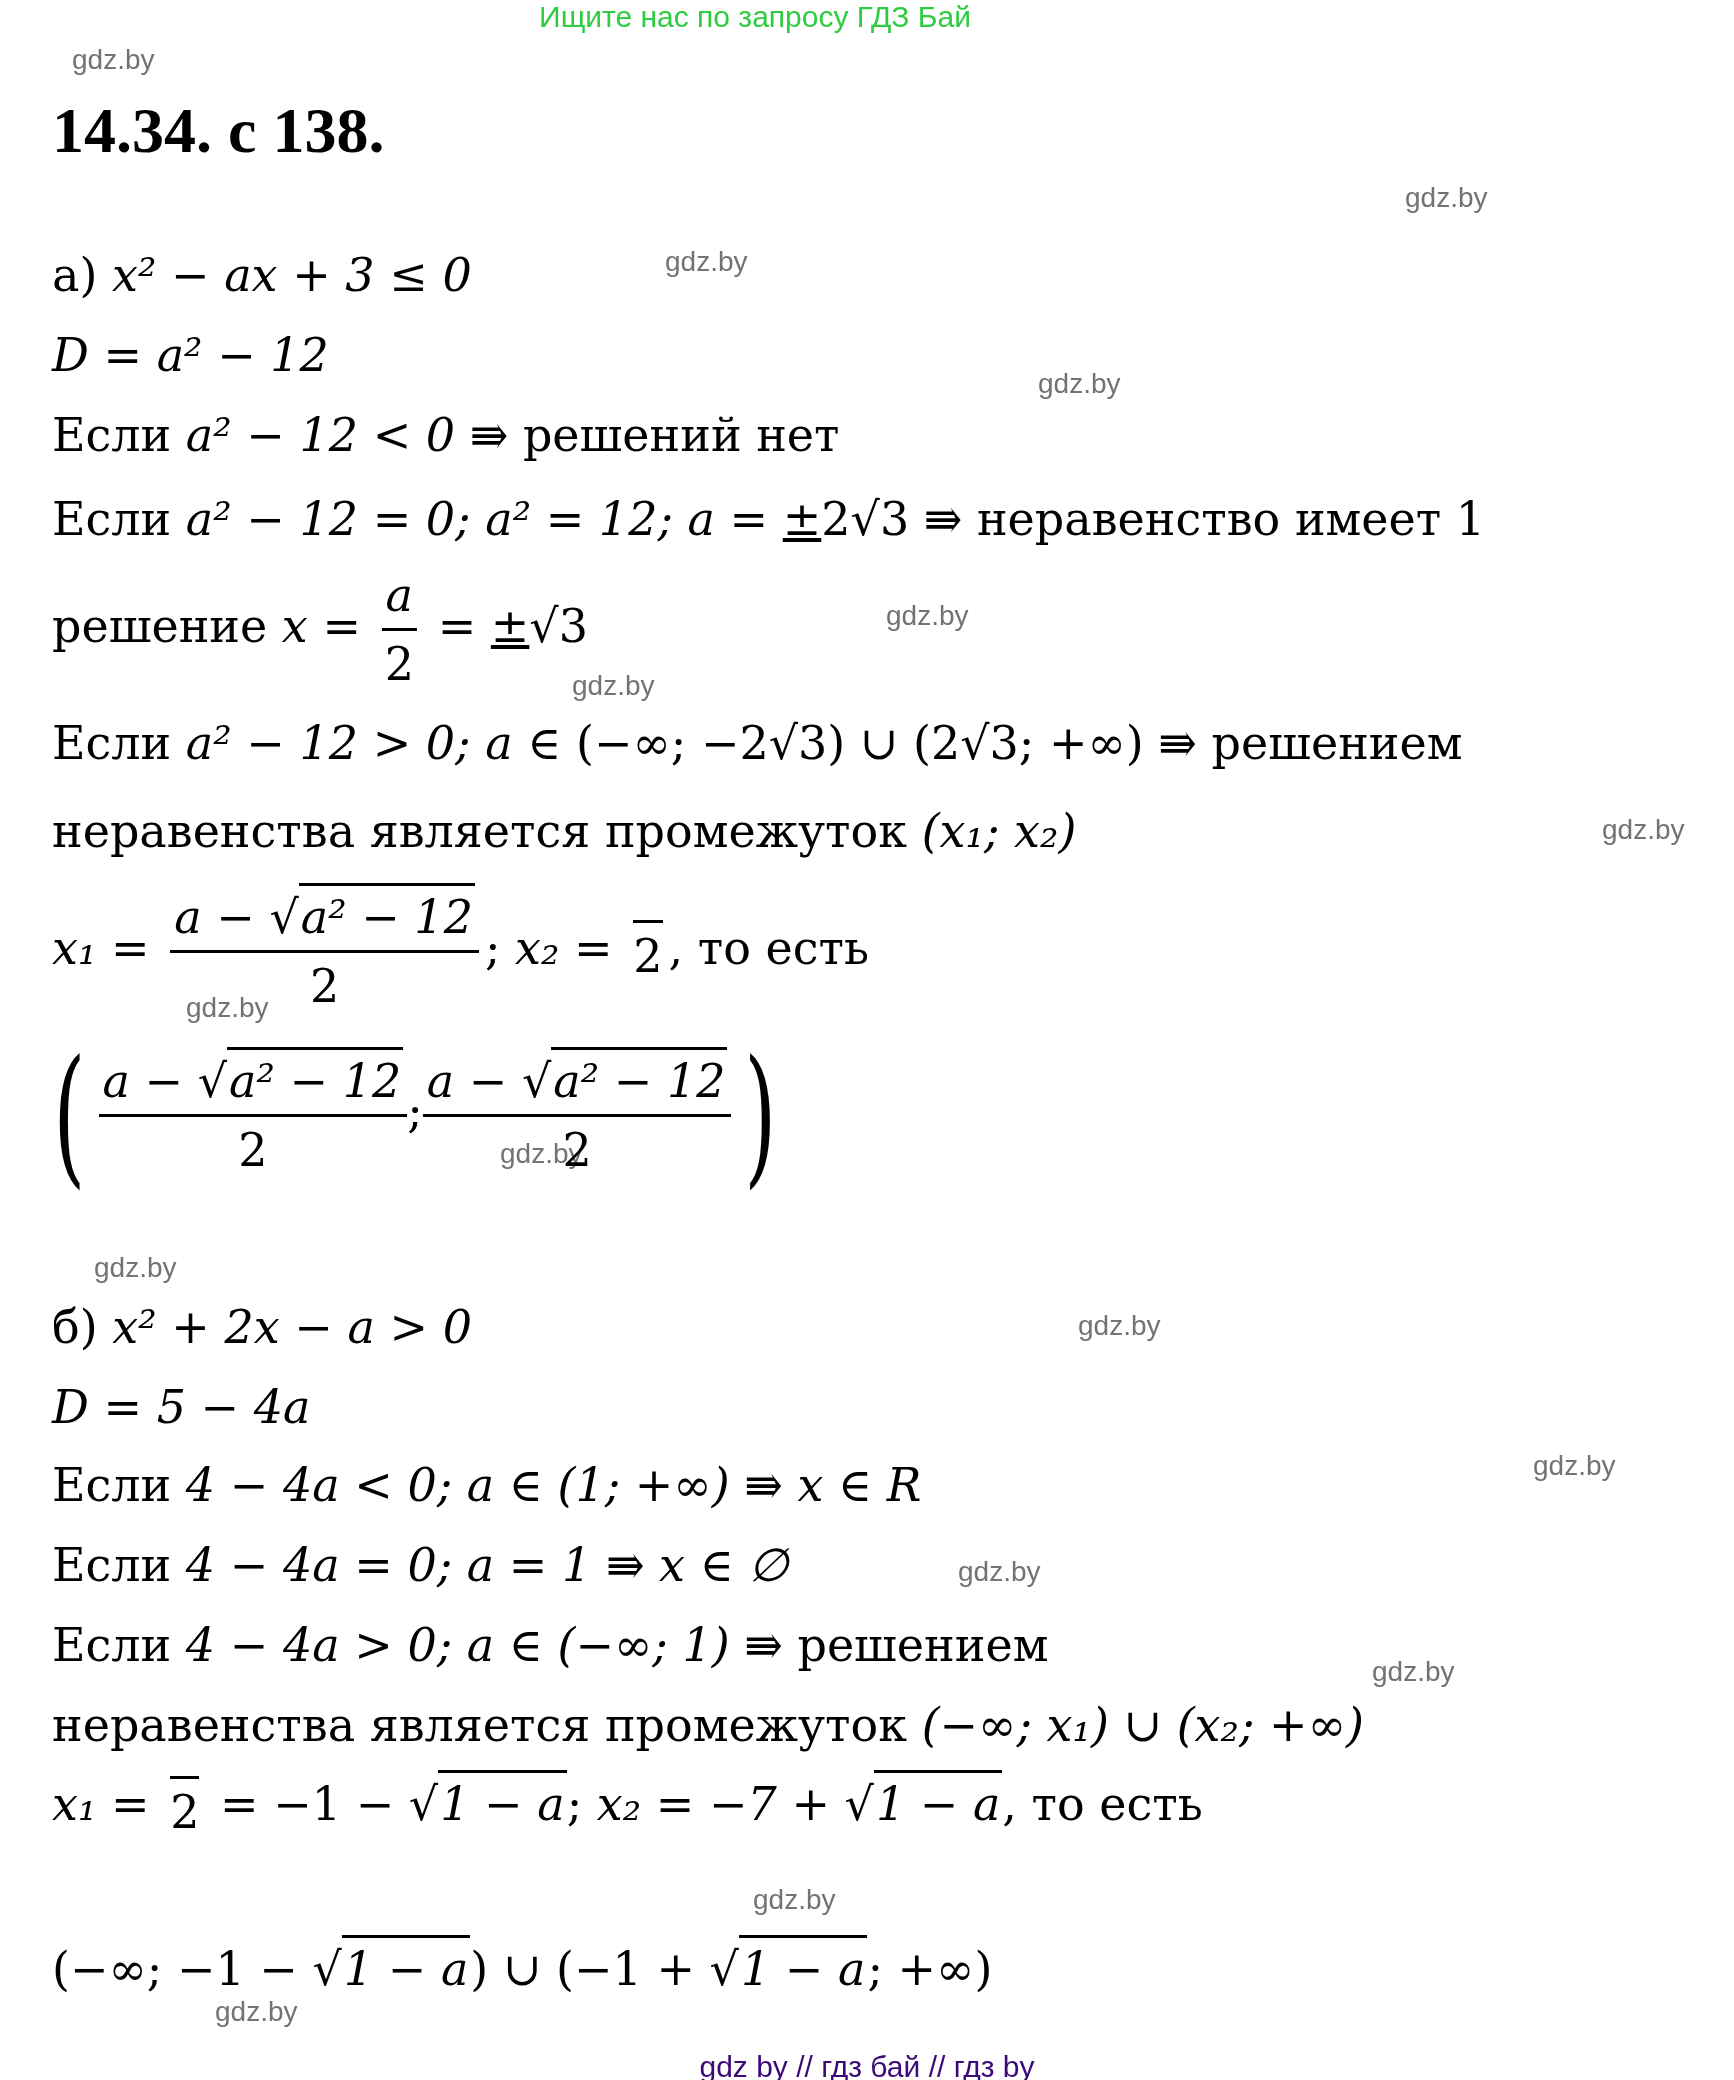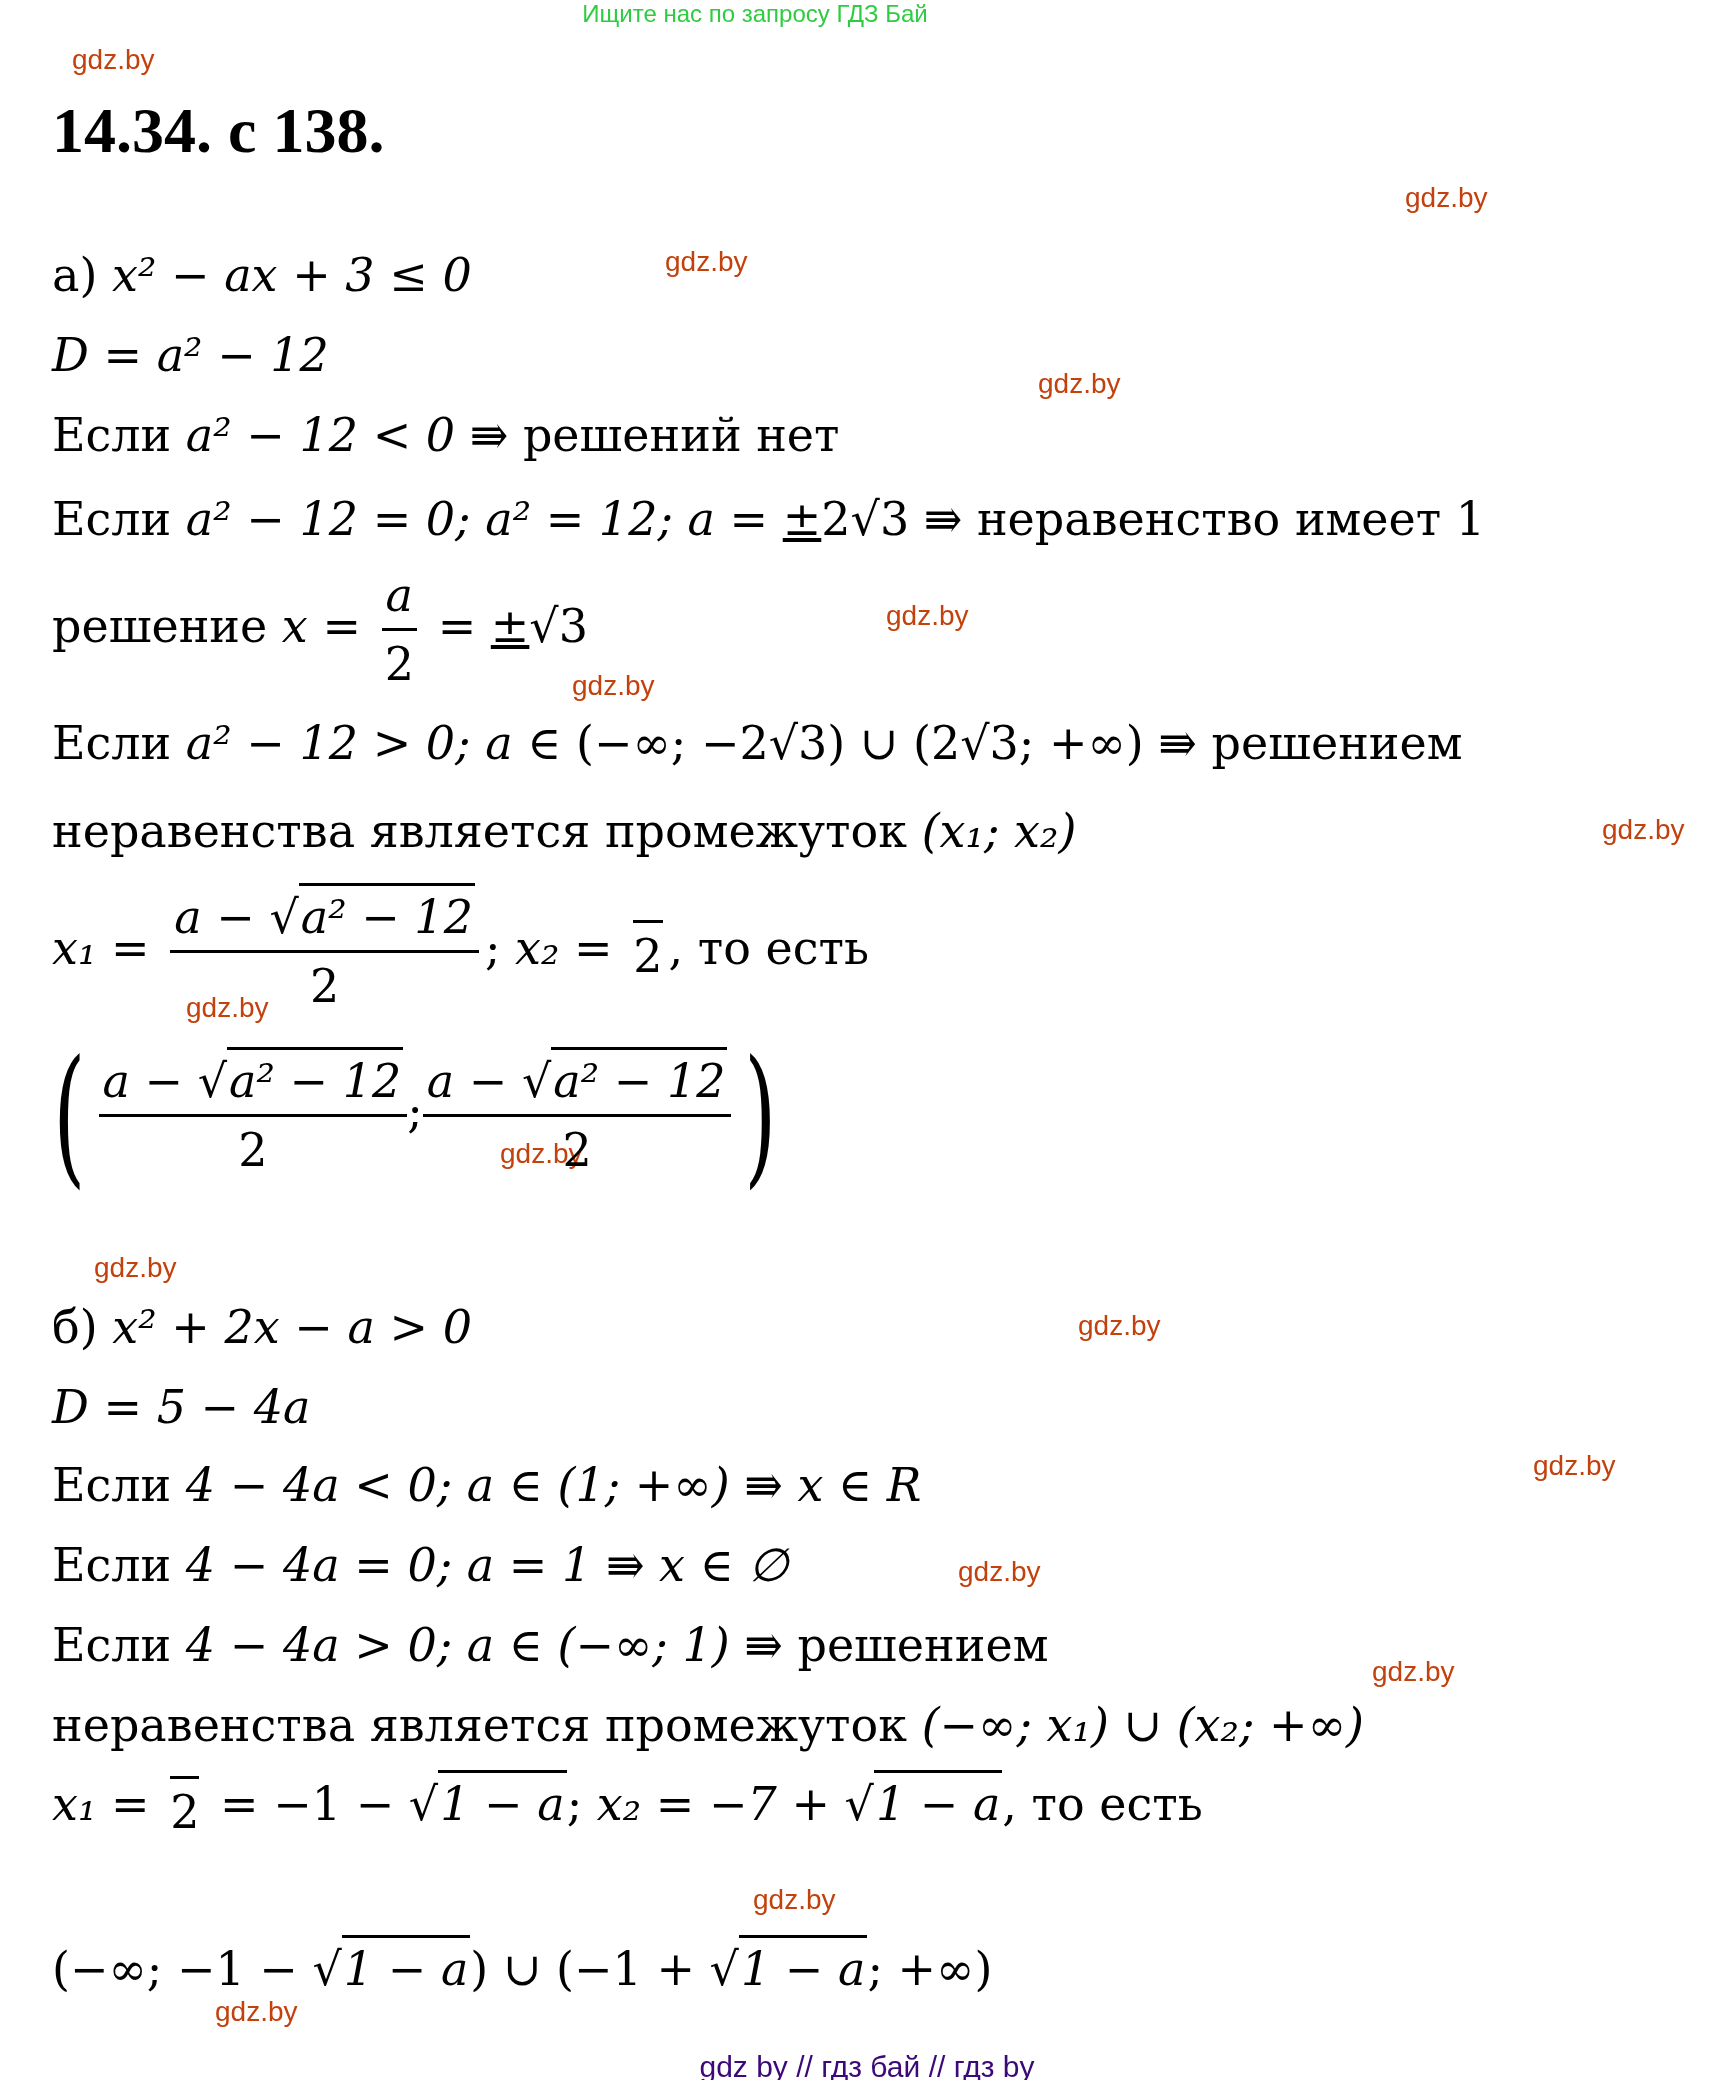--- a/index.html
+++ b/index.html
@@ -1,20 +1,20 @@
 <!DOCTYPE html>
 <html><head>
 <meta charset="utf-8">
 <style>
   html, body { margin:0; padding:0; background:#ffffff; }
   body { width:1734px; height:2080px; position:relative; overflow:hidden; color:#000; }
   .abs { position:absolute; white-space:nowrap; }
-  .hdr { font-family:"Liberation Sans", sans-serif; font-size:24px; color:#2ecc40; left:0; width:1510px; text-align:center; top:0; }
+  .hdr { font-family:"Liberation Sans", sans-serif; font-size:30px; color:#2ecc40; left:0; width:1510px; text-align:center; top:0; }
   .ftr { font-family:"Liberation Sans", sans-serif; font-size:30px; color:#3b0a78; left:0; width:1734px; text-align:center; top:2050px; }
-  .wm { font-family:"Liberation Sans", sans-serif; font-size:28px; color:#c2410c; }
+  .wm { font-family:"Liberation Sans", sans-serif; font-size:28px; color:#737373; }
   .title { font-family:"Liberation Serif", serif; font-weight:bold; font-size:64px; left:52px; top:94px; }
   .ln { font-family:"DejaVu Serif", serif; font-size:46px; left:52px; }
   .m { font-family:"DejaVu Serif", serif; font-style:italic; }
   .frac { display:inline-flex; flex-direction:column; align-items:center; vertical-align:middle; margin:0 6px; }
   .frac .num { padding:0 4px 6px 4px; }
   .frac .bar { align-self:stretch; border-top:3px solid #000; }
   .frac .den { padding-top:6px; }
   .sqrt { display:inline-block; }
   .sqrt .rad { border-top:3px solid #000; padding:4px 2px 0 2px; }
   .bigparen { font-family:"DejaVu Serif", serif; font-size:150px; font-weight:100; vertical-align:middle; line-height:1; transform:scaleX(0.55); display:inline-block; }

